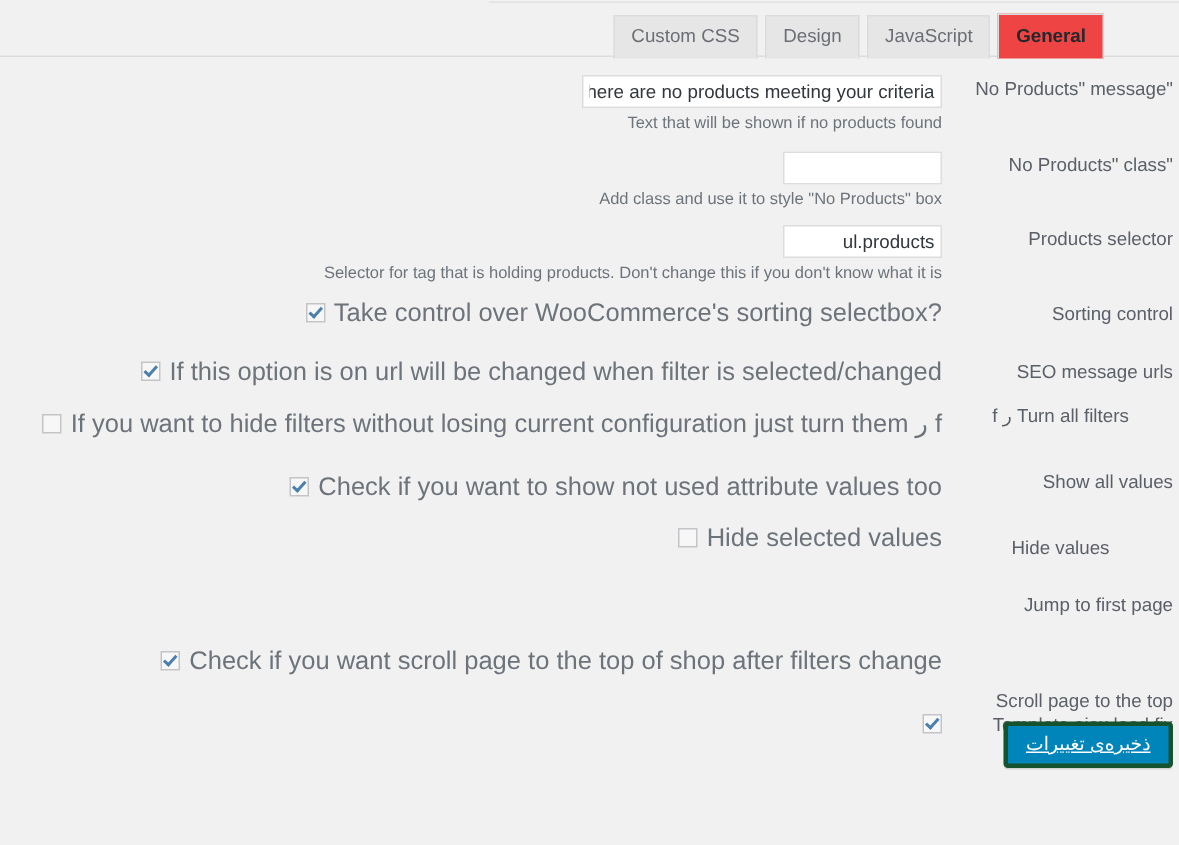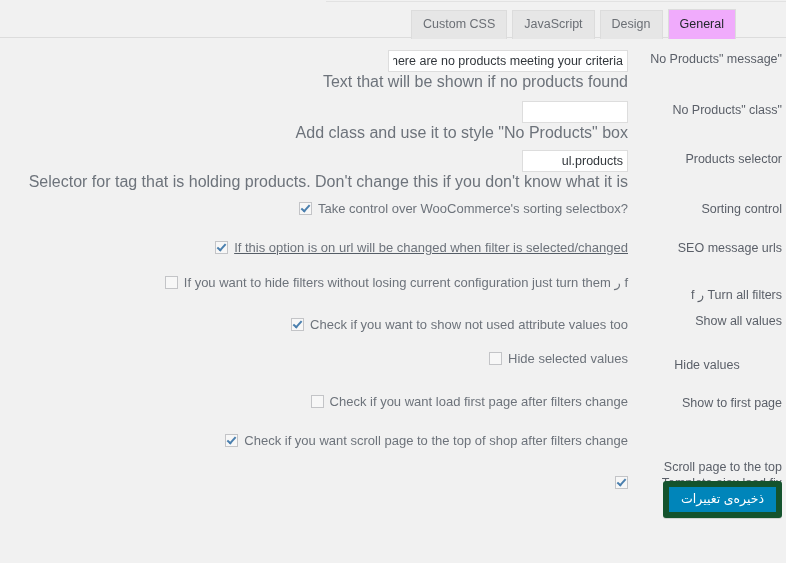--- a/index.html
+++ b/index.html
@@ -61,23 +61,23 @@
     color: #6b6f75;
     background: #e6e6e6;
     border: 1px solid #dcdcdc;
     border-bottom: none;
     white-space: nowrap;
     cursor: pointer;
     position: relative;
     z-index: 1;
   }
   .tab.active {
-    background: #f0abfc;
+    background: #ef4444;
     color: #23282d;
-    font-weight: normal;
+    font-weight: bold;
     height: 30px;
     line-height: 28px;
     z-index: 3;
   }
 
   
   .form {
     position: absolute;
     top: 38px;
     left: 0;
@@ -118,41 +118,41 @@
     direction: rtl;
     padding: 0 4px;
     outline: none;
     display: block;
     margin-left: auto;
   }
   .text-input.wide  { width: 240px; }
   .text-input.narrow{ width: 106px; }
 
   .desc {
-    font-size: 16px;
+    font-size: 11px;
     color: #6d737b;
     line-height: 14px;
     margin-top: 3px;
     text-align: right;
     white-space: nowrap;
     direction: rtl;
   }
 
   .cbline {
     display: flex;
     flex-direction: row;
     align-items: center;
     justify-content: flex-end;
     gap: 6px;
     height: 15px;
     white-space: nowrap;
   }
   .cbline + .cbline { margin-top: 2px; }
   .cbtext {
-    font-size: 13px;
+    font-size: 17px;
     color: #6d737b;
     line-height: 14px;
     direction: rtl;
   }
 
   .checkbox {
     box-sizing: border-box;
     width: 13px;
     height: 13px;
     flex: 0 0 13px;
@@ -176,41 +176,42 @@
 
   
   .submit-wrap {
     position: absolute;
     top: 481px;
     right: 4px;
   }
   .submit-btn {
     box-sizing: border-box;
     background: #0085ba;
-    border: 6px solid #14532d;
+    border: 3px solid #14532d;
     border-radius: 3px;
     color: #ffffff;
     font-family: "Liberation Sans", "DejaVu Sans", sans-serif;
     font-size: 12.5px;
     padding: 5px 12px 6px;
     cursor: pointer;
     direction: rtl;
     line-height: 14px;
     box-shadow: 0 1px 0 rgba(0,0,0,0.12);
+    text-decoration: underline;
   }
 </style>
 </head>
 <body>
 
 <div class="tabbar">
   <div class="tabbar-rule2"></div>
   <div class="tabs" id="tabs-host">
       <div class="tab">Custom CSS</div>
+      <div class="tab">Design</div>
       <div class="tab">JavaScript</div>
-      <div class="tab">Design</div>
       <div class="tab active">General</div>
     </div>
   <div class="tabbar-rule"></div>
 </div>
 
 <div class="form" id="form-host">
     <div class="row-label" style="top: 14px;">No Products" message"</div>
     <div class="row-control" style="top: 12px;">
       <input type="text" class="text-input wide" value="There are no products meeting your criteria" placeholder="" style="">
       <div class="desc">Text that will be shown if no products found</div>
@@ -226,54 +227,48 @@
       <div class="desc">Selector for tag that is holding products. Don't change this if you don't know what it is</div>
     </div>
     <div class="row-label" style="top: 164px;">Sorting control</div>
     <div class="row-control" style="top: 163px;">
       <div class="cbline">
         <span class="checkbox checked" role="checkbox" aria-checked="true"></span>
         <span class="cbtext">?Take control over WooCommerce's sorting selectbox</span>
       </div>
     </div>
     <div class="row-label" style="top: 203px;">SEO message urls</div>
-    <div class="row-control" style="top: 202px; text-decoration: underline;">
+    <div class="row-control" style="top: 202px;">
       <div class="cbline">
         <span class="checkbox checked" role="checkbox" aria-checked="true"></span>
         <span class="cbtext">If this option is on url will be changed when filter is selected/changed</span>
       </div>
     </div>
-    <div class="row-label" style="top: 250px;">f ر Turn all filters</div>
+    <div class="row-label" style="top: 232px; text-align: center;">f ر Turn all filters</div>
     <div class="row-control" style="top: 237px;">
       <div class="cbline">
         <span class="checkbox" role="checkbox" aria-checked="false"></span>
         <span class="cbtext">f ر If you want to hide filters without losing current configuration just turn them</span>
       </div>
     </div>
     <div class="row-label" style="top: 276px;">Show all values</div>
     <div class="row-control" style="top: 279px;">
       <div class="cbline">
         <span class="checkbox checked" role="checkbox" aria-checked="true"></span>
         <span class="cbtext">Check if you want to show not used attribute values too</span>
       </div>
     </div>
     <div class="row-label" style="top: 320px; text-align: center;">Hide values</div>
     <div class="row-control" style="top: 313px;">
       <div class="cbline">
         <span class="checkbox" role="checkbox" aria-checked="false"></span>
         <span class="cbtext">Hide selected values</span>
       </div>
     </div>
-    <div class="row-label" style="top: 358px;">Show to first page</div>
-    <div class="row-control" style="top: 356px;">
-      <div class="cbline">
-        <span class="checkbox" role="checkbox" aria-checked="false"></span>
-        <span class="cbtext">Check if you want load first page after filters change</span>
-      </div>
-    </div>
+    <div class="row-label" style="top: 358px;">Jump to first page</div>
     <div class="row-label" style="top: 398px; margin-top: 24px;">Scroll page to the top</div>
     <div class="row-control" style="top: 395px;">
       <div class="cbline">
         <span class="checkbox checked" role="checkbox" aria-checked="true"></span>
         <span class="cbtext">Check if you want scroll page to the top of shop after filters change</span>
       </div>
     </div>
     <div class="row-label" style="top: 438px;">Template ajax load fix</div>
     <div class="row-control" style="top: 437px;">
       <div class="cbline">

